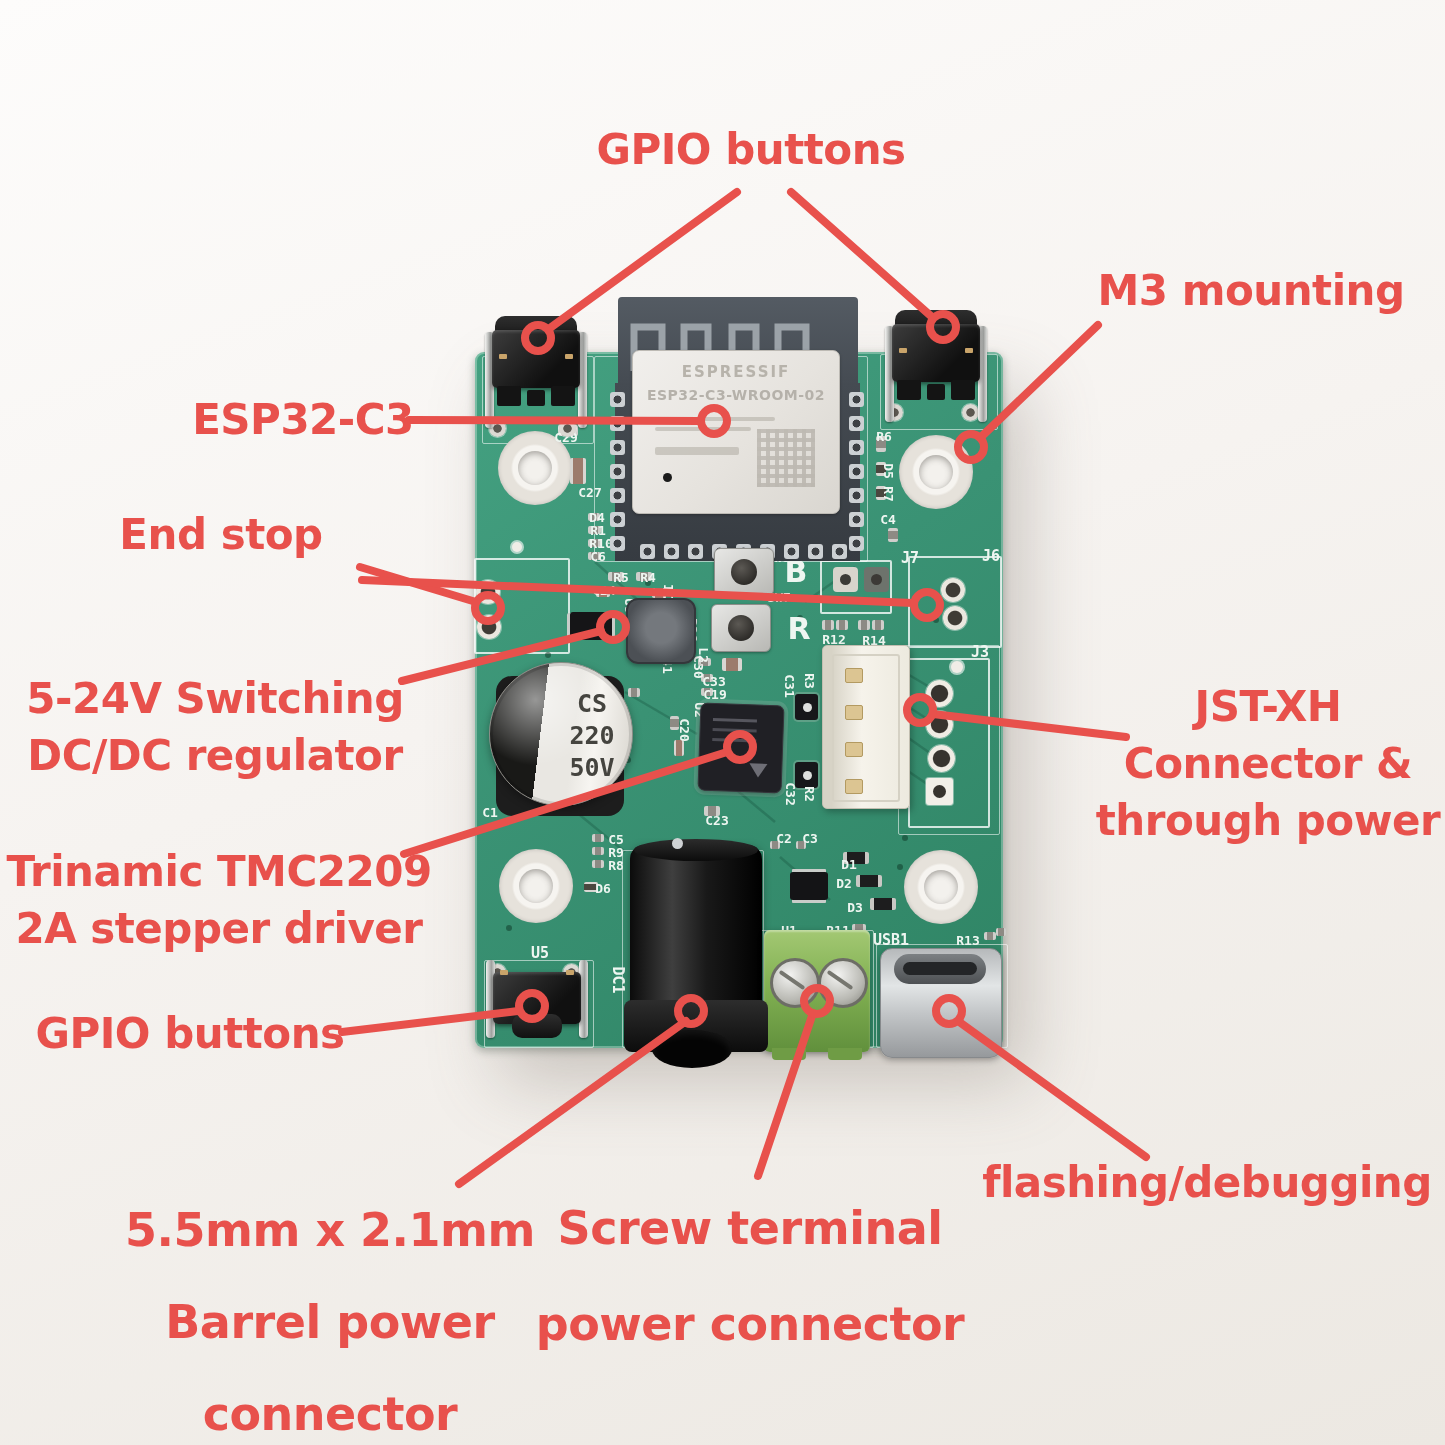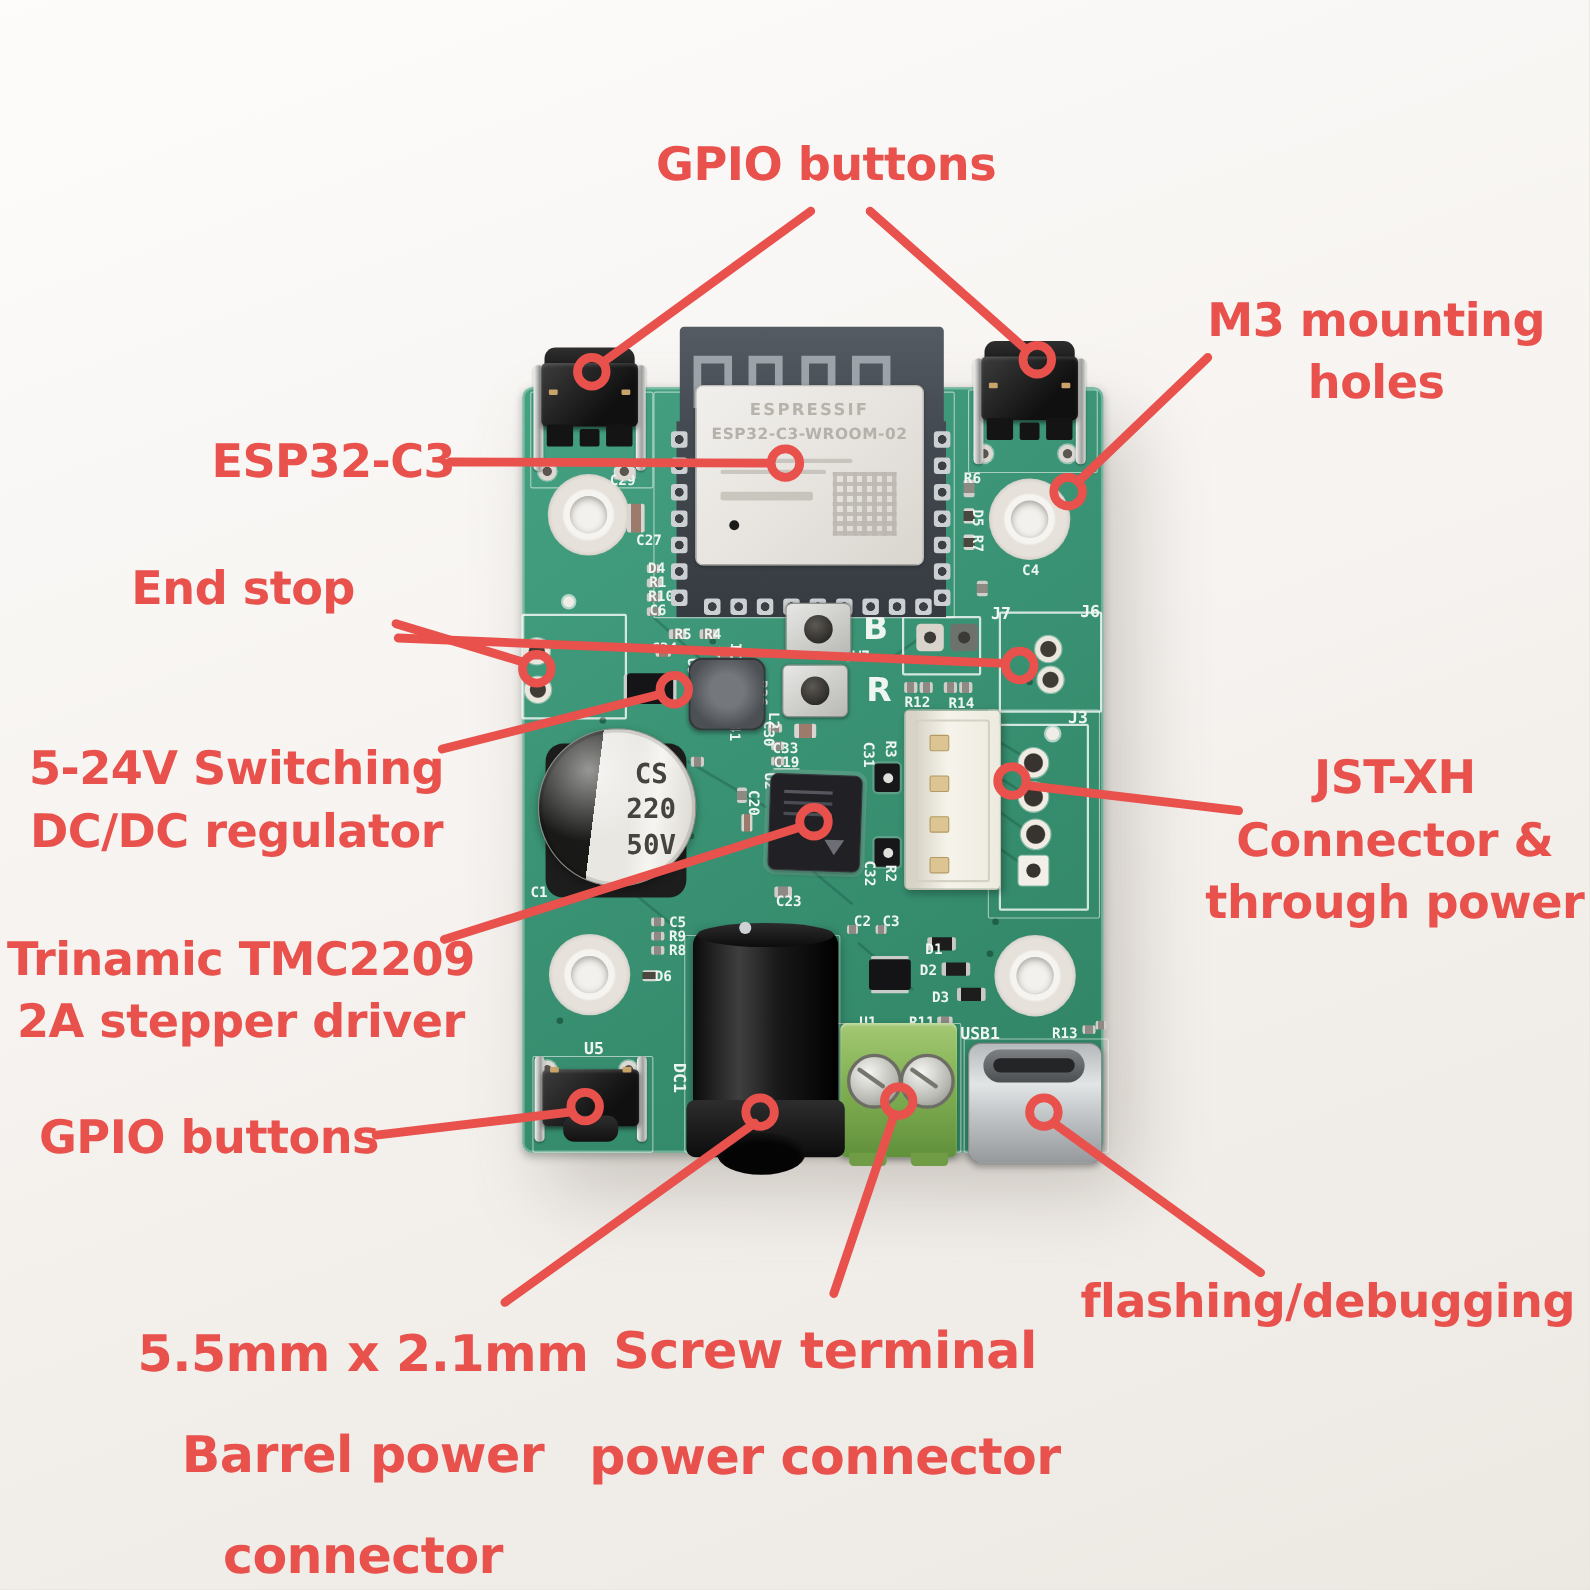--- a/index.html
+++ b/index.html
@@ -273,29 +273,29 @@
       <span class="silk" style="left: 621px; top: 577px; transform: translate(-50%, -50%) rotate(0deg);">R5</span>
       <span class="silk" style="left: 648px; top: 577px; transform: translate(-50%, -50%) rotate(0deg);">R4</span>
       <span class="silk" style="left: 604px; top: 590px; transform: translate(-50%, -50%) rotate(0deg);">C24</span>
       <span class="silk" style="left: 629px; top: 606px; transform: translate(-50%, -50%) rotate(90deg);">U9</span>
       <span class="silk" style="left: 668px; top: 596px; transform: translate(-50%, -50%) rotate(90deg);">IC5</span>
       <span class="silk" style="left: 692px; top: 630px; transform: translate(-50%, -50%) rotate(90deg);">R26</span>
       <span class="silk" style="left: 703px; top: 655px; transform: translate(-50%, -50%) rotate(90deg);">L2</span>
       <span class="silk" style="left: 667px; top: 662px; transform: translate(-50%, -50%) rotate(90deg);">C41</span>
       <span class="silk" style="left: 698px; top: 667px; transform: translate(-50%, -50%) rotate(90deg);">C30</span>
       <span class="silk" style="left: 714px; top: 681px; transform: translate(-50%, -50%) rotate(0deg);">C33</span>
-      <span class="silk" style="left: 715px; top: 694px; transform: translate(-50%, -50%) rotate(0deg); text-decoration: underline;">C19</span>
+      <span class="silk" style="left: 715px; top: 694px; transform: translate(-50%, -50%) rotate(0deg);">C19</span>
       <span class="silk" style="left: 699px; top: 710px; transform: translate(-50%, -50%) rotate(90deg);">U2</span>
       <span class="silk" style="left: 684px; top: 730px; transform: translate(-50%, -50%) rotate(90deg);">C20</span>
       <span class="silk" style="left: 717px; top: 820px; transform: translate(-50%, -50%) rotate(0deg);">C23</span>
       <span class="silk" style="left: 733px; top: 549px; transform: translate(-50%, -50%) rotate(0deg);">R16</span>
       <span class="silk" style="left: 778px; top: 557px; transform: translate(-50%, -50%) rotate(0deg);">SW8</span>
       <span class="silk" style="left: 803px; top: 538px; transform: translate(-50%, -50%) rotate(0deg);">R15</span>
       <span class="silk" style="left: 851px; top: 534px; transform: translate(-50%, -50%) rotate(0deg);">U6</span>
-      <span class="silk" style="left: 937px; top: 519px; transform: translate(-50%, -50%) rotate(0deg); text-align: right;">C4</span>
+      <span class="silk" style="left: 888px; top: 519px; transform: translate(-50%, -50%) rotate(0deg); text-align: right;">C4</span>
       <span class="silk" style="left: 779px; top: 597px; transform: translate(-50%, -50%) rotate(0deg);">SW7</span>
       <span class="silk" style="left: 834px; top: 639px; transform: translate(-50%, -50%) rotate(0deg);">R12</span>
       <span class="silk" style="left: 874px; top: 640px; transform: translate(-50%, -50%) rotate(0deg);">R14</span>
       <span class="silk" style="left: 809px; top: 681px; transform: translate(-50%, -50%) rotate(90deg);">R3</span>
       <span class="silk" style="left: 789px; top: 686px; transform: translate(-50%, -50%) rotate(90deg);">C31</span>
       <span class="silk" style="left: 790px; top: 794px; transform: translate(-50%, -50%) rotate(90deg);">C32</span>
       <span class="silk" style="left: 809px; top: 794px; transform: translate(-50%, -50%) rotate(90deg);">R2</span>
       <span class="silk big" style="left: 910px; top: 558px; transform: translate(-50%, -50%) rotate(0deg);">J7</span>
       <span class="silk big" style="left: 991px; top: 556px; transform: translate(-50%, -50%) rotate(0deg);">J6</span>
       <span class="silk big" style="left: 980px; top: 652px; transform: translate(-50%, -50%) rotate(0deg);">J3</span>
@@ -475,21 +475,20 @@
       <circle cx="817" cy="1001" r="13"></circle>
       <line x1="1146" y1="1157" x2="958" y2="1021"></line>
       <circle cx="949" cy="1011" r="13"></circle>
     </svg>
 
 <div class="ann" style="left: 751px; top: 124px; font-size: 42px; line-height: 52px;">
       <div>GPIO buttons</div>
     </div>
     <div class="ann" style="left: 1251px; top: 262px; font-size: 42px; line-height: 57px;">
       <div>M3 mounting</div>
-      <div>holes</div>
     </div>
     <div class="ann" style="left: 303px; top: 394px; font-size: 42px; line-height: 52px;">
       <div>ESP32-C3</div>
     </div>
     <div class="ann" style="left: 221px; top: 506px; font-size: 42px; line-height: 57px;">
       <div>End stop</div>
     </div>
     <div class="ann" style="left: 215px; top: 670px; font-size: 42px; line-height: 57px;">
       <div>5-24V Switching</div>
       <div>DC/DC regulator</div>

